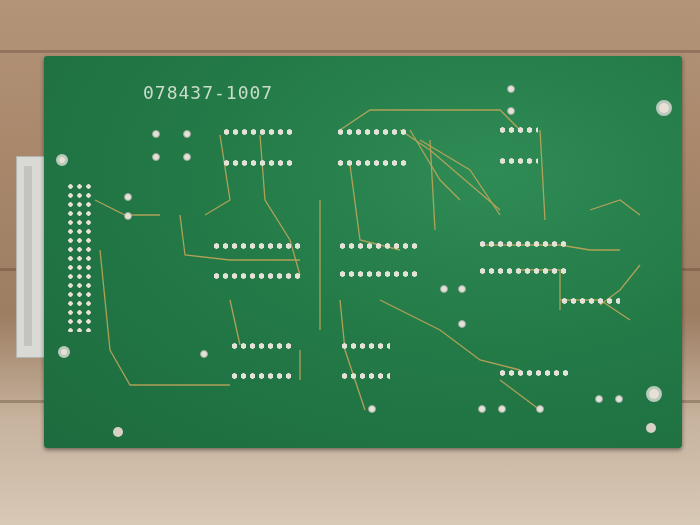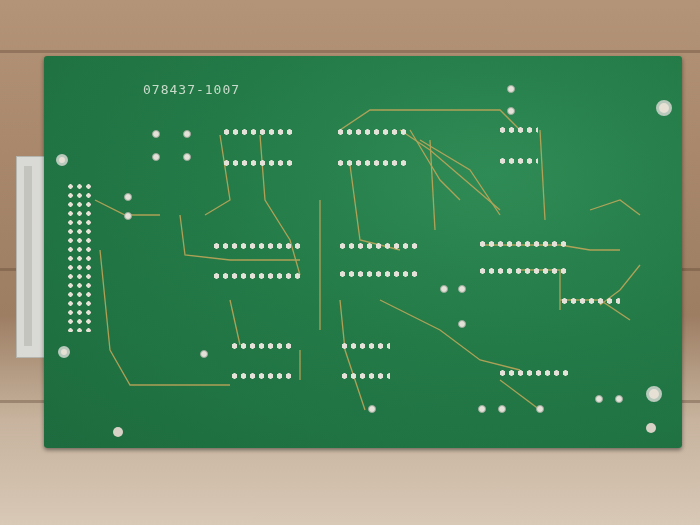--- a/index.html
+++ b/index.html
@@ -5,21 +5,21 @@
   html,body{margin:0;padding:0;}
   body{width:700px;height:525px;overflow:hidden;position:relative;
     background:linear-gradient(180deg,#b49478 0%,#a8876b 30%,#9d7e63 60%,#c7b39e 80%,#d8c8b6 100%);
     font-family:"DejaVu Sans Mono",monospace;}
   .cardboard-seam{position:absolute;left:0;width:700px;height:3px;background:rgba(90,65,45,0.35);}
   .board{position:absolute;left:44px;top:56px;width:638px;height:392px;
     background:radial-gradient(ellipse at 70% 30%,#2f8b55 0%,#237a47 45%,#1d6b3e 100%);
     border-radius:3px;box-shadow:0 2px 4px rgba(0,0,0,0.45);}
   .connector{position:absolute;left:16px;top:156px;width:40px;height:200px;background:#d9d9d6;border:1px solid #b5b5b0;}
   .connector-rib{position:absolute;left:24px;width:8px;height:180px;top:166px;background:#c4c4bf;}
-  .label{position:absolute;left:143px;top:82px;color:#c9dccb;font-size:13px;letter-spacing:1px;}
+  .label{position:absolute;left:143px;top:82px;color:#c9dccb;font-size:18px;letter-spacing:1px;}
   .hole{position:absolute;width:16px;height:16px;border-radius:50%;background:#e6e0d5;border:3px solid #b9c9bc;box-sizing:border-box;}
   .hole-small{position:absolute;width:10px;height:10px;border-radius:50%;background:#d8d1c6;}
   .pad{position:absolute;width:6px;height:6px;border-radius:50%;background:#e4e2d8;border:1px solid #9aa89a;}
   svg.traces{position:absolute;left:0;top:0;}
   .header-pins{position:absolute;left:66px;top:182px;width:28px;height:150px;}
 </style>
 </head>
 <body>
 
 <div class="cardboard-seam" style="top:50px"></div>

